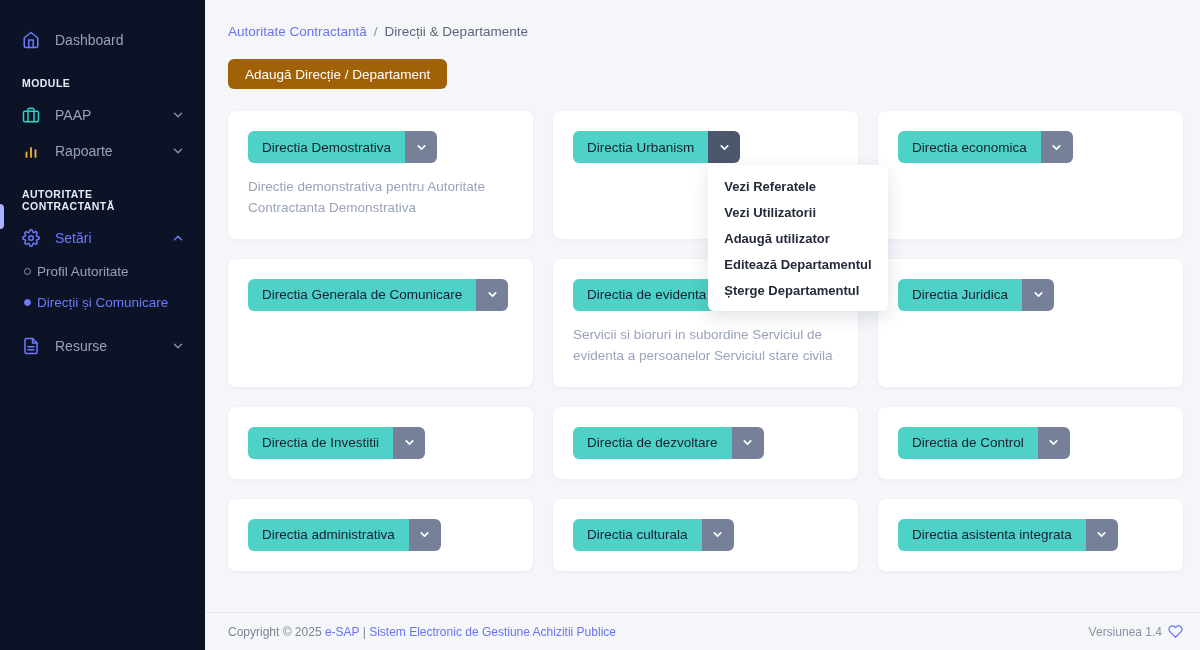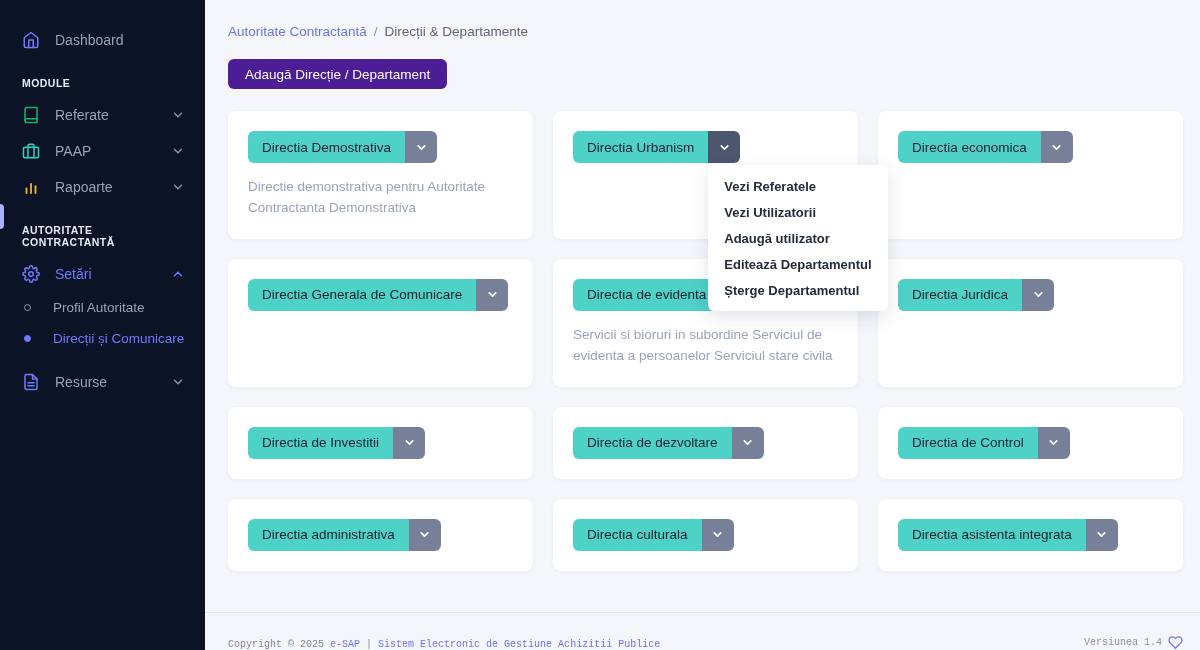--- a/index.html
+++ b/index.html
@@ -9,50 +9,50 @@
 
   
   .sidebar { width:205px; flex-shrink:0; background:#0d1326; color:#99a1b4; position:relative; padding-top:22px; }
   .nav-item { display:flex; align-items:center; gap:15px; padding:9px 20px 9px 22px; font-size:14px; cursor:pointer; }
   .nav-item .label { flex:0 1 auto; }
   .nav-item .chev { margin-left:auto; display:flex; align-items:center; color:#8790a6; }
   .nav-item.active-purple, .nav-item.active-purple .chev { color:#6d7afd; }
   .section-header { padding:19px 20px 8px 22px; font-size:10.5px; font-weight:bold; letter-spacing:.45px; color:#e8ebf4; }
   .icon { width:18px; height:18px; display:inline-flex; align-items:center; justify-content:center; flex-shrink:0; }
   .icon svg { width:18px; height:18px; }
-  .sub-item { display:flex; align-items:center; gap:22px; padding:8px 20px 8px 24px; font-size:13.5px; cursor:pointer; }
+  .sub-item { display:flex; align-items:center; gap:6px; padding:8px 20px 8px 24px; font-size:13.5px; cursor:pointer; }
   .sub-item .bullet { width:7px; height:7px; border-radius:50%; border:1.5px solid #8c94a9; flex-shrink:0; }
   .sub-item.active { color:#6d7afd; }
   .sub-item.active .bullet { background:#6d7afd; border-color:#6d7afd; }
   .active-bar { position:absolute; left:0; top:204px; width:4px; height:25px; background:#a9b2fd; border-radius:0 4px 4px 0; }
   .spacer-sm { height:10px; }
 
   
   .main { flex:1; display:flex; flex-direction:column; }
   .content { flex:1; padding:18px 17px 0 23px; }
   .breadcrumb { font-size:13.5px; margin:6px 0 20px; display:flex; gap:7px; align-items:center; }
   .breadcrumb .link { color:#6a74f2; cursor:pointer; }
   .breadcrumb .sep { color:#8a92a6; }
   .breadcrumb .current { color:#5d6577; }
-  .add-btn { background:#4c1d95; color:#ffffff; border:none; border-radius:6px; height:30px; padding:4px 17px; font-size:13.5px; font-family:inherit; cursor:pointer; margin-bottom:22px; display:inline-flex; align-items:center; }
+  .add-btn { background:#a16207; color:#ffffff; border:none; border-radius:6px; height:30px; padding:4px 17px; font-size:13.5px; font-family:inherit; cursor:pointer; margin-bottom:22px; display:inline-flex; align-items:center; }
 
   .grid { display:grid; grid-template-columns:repeat(3, 305px); gap:20px; }
   .card { background:#ffffff; border-radius:8px; padding:20px; box-shadow:0 1px 4px rgba(24,32,56,.05); position:relative; }
   .btn-group { display:inline-flex; position:relative;border-radius:7px; }
   .dept-btn { background:#4ed1c6; color:#172031; border:none; font-family:inherit; font-size:13.5px; height:32px; padding:0 14px; border-radius:6px 0 0 6px; cursor:pointer; white-space:nowrap; }
   .toggle { width:32px; height:32px; border:none; background:#778099; border-radius:0 6px 6px 0; color:#ffffff; display:flex; align-items:center; justify-content:center; cursor:pointer; }
   .toggle.open { background:#4c566c; }
   .toggle svg { width:13px; height:13px; }
   .desc { margin-top:14px; color:#9aa3ba; font-size:13.5px; line-height:1.55; max-width:262px; }
 
   .menu { position:absolute; top:calc(100% + 2px); left:calc(100% - 32px); background:#ffffff; border-radius:6px; padding:8px 0; box-shadow:0 6px 18px rgba(30,40,70,.13); z-index:20; width:max-content; min-width:152px;font-weight:bold; }
   .menu-item { padding:5.5px 16px; font-size:13px; color:#242b3a; white-space:nowrap; cursor:pointer; }
 
   
-  .footer { border-top:1px solid #e4e7f0; height:38px; display:flex; align-items:flex-end; justify-content:space-between; padding:0 17px 0 23px; font-size:10px; color:#7d8596;font-family:Liberation Mono, monospace; }
+  .footer { border-top:1px solid #e4e7f0; height:38px; display:flex; align-items:center; justify-content:space-between; padding:0 17px 0 23px; font-size:12px; color:#7d8596; }
   .footer .left .link { color:#6a74f2; cursor:pointer; }
   .footer .right { display:flex; align-items:center; gap:6px; color:#8a91a3; }
   .footer .heart { color:#6a74f2; display:flex; align-items:center; }
   .footer .heart svg { width:15px; height:15px; }
 </style>
 </head>
 <body>
 
 <div class="app">
 
@@ -64,34 +64,20 @@
         <svg viewBox="0 0 24 24" fill="none" stroke="currentColor" stroke-width="2" stroke-linecap="round" stroke-linejoin="round">
             <path d="M3 9l9-7 9 7v11a2 2 0 0 1-2 2H5a2 2 0 0 1-2-2z"></path>
             <polyline points="9 22 9 12 15 12 15 22"></polyline>
           </svg>
       </span>
       <span class="label">Dashboard</span>
     </div>
 
     <div class="section-header">MODULE</div>
 
-    <div class="nav-item">
-      <span class="icon" style="color:#17b26a;">
-        <svg viewBox="0 0 24 24" fill="none" stroke="currentColor" stroke-width="2" stroke-linecap="round" stroke-linejoin="round">
-            <path d="M4 19.5A2.5 2.5 0 0 1 6.5 17H20"></path>
-            <path d="M6.5 2H20v20H6.5A2.5 2.5 0 0 1 4 19.5v-15A2.5 2.5 0 0 1 6.5 2z"></path>
-          </svg>
-      </span>
-      <span class="label">Referate</span>
-      <span class="chev">
-        <svg viewBox="0 0 24 24" width="14" height="14" fill="none" stroke="currentColor" stroke-width="2.5" stroke-linecap="round" stroke-linejoin="round">
-            <polyline points="6 9 12 15 18 9"></polyline>
-          </svg>
-      </span>
-    </div>
 
     <div class="nav-item">
       <span class="icon" style="color:#2bd4c5;">
         <svg viewBox="0 0 24 24" fill="none" stroke="currentColor" stroke-width="2" stroke-linecap="round" stroke-linejoin="round">
             <rect x="2" y="7" width="20" height="14" rx="2"></rect>
             <path d="M16 21V5a2 2 0 0 0-2-2h-4a2 2 0 0 0-2 2v16"></path>
           </svg>
       </span>
       <span class="label">PAAP</span>
       <span class="chev">

